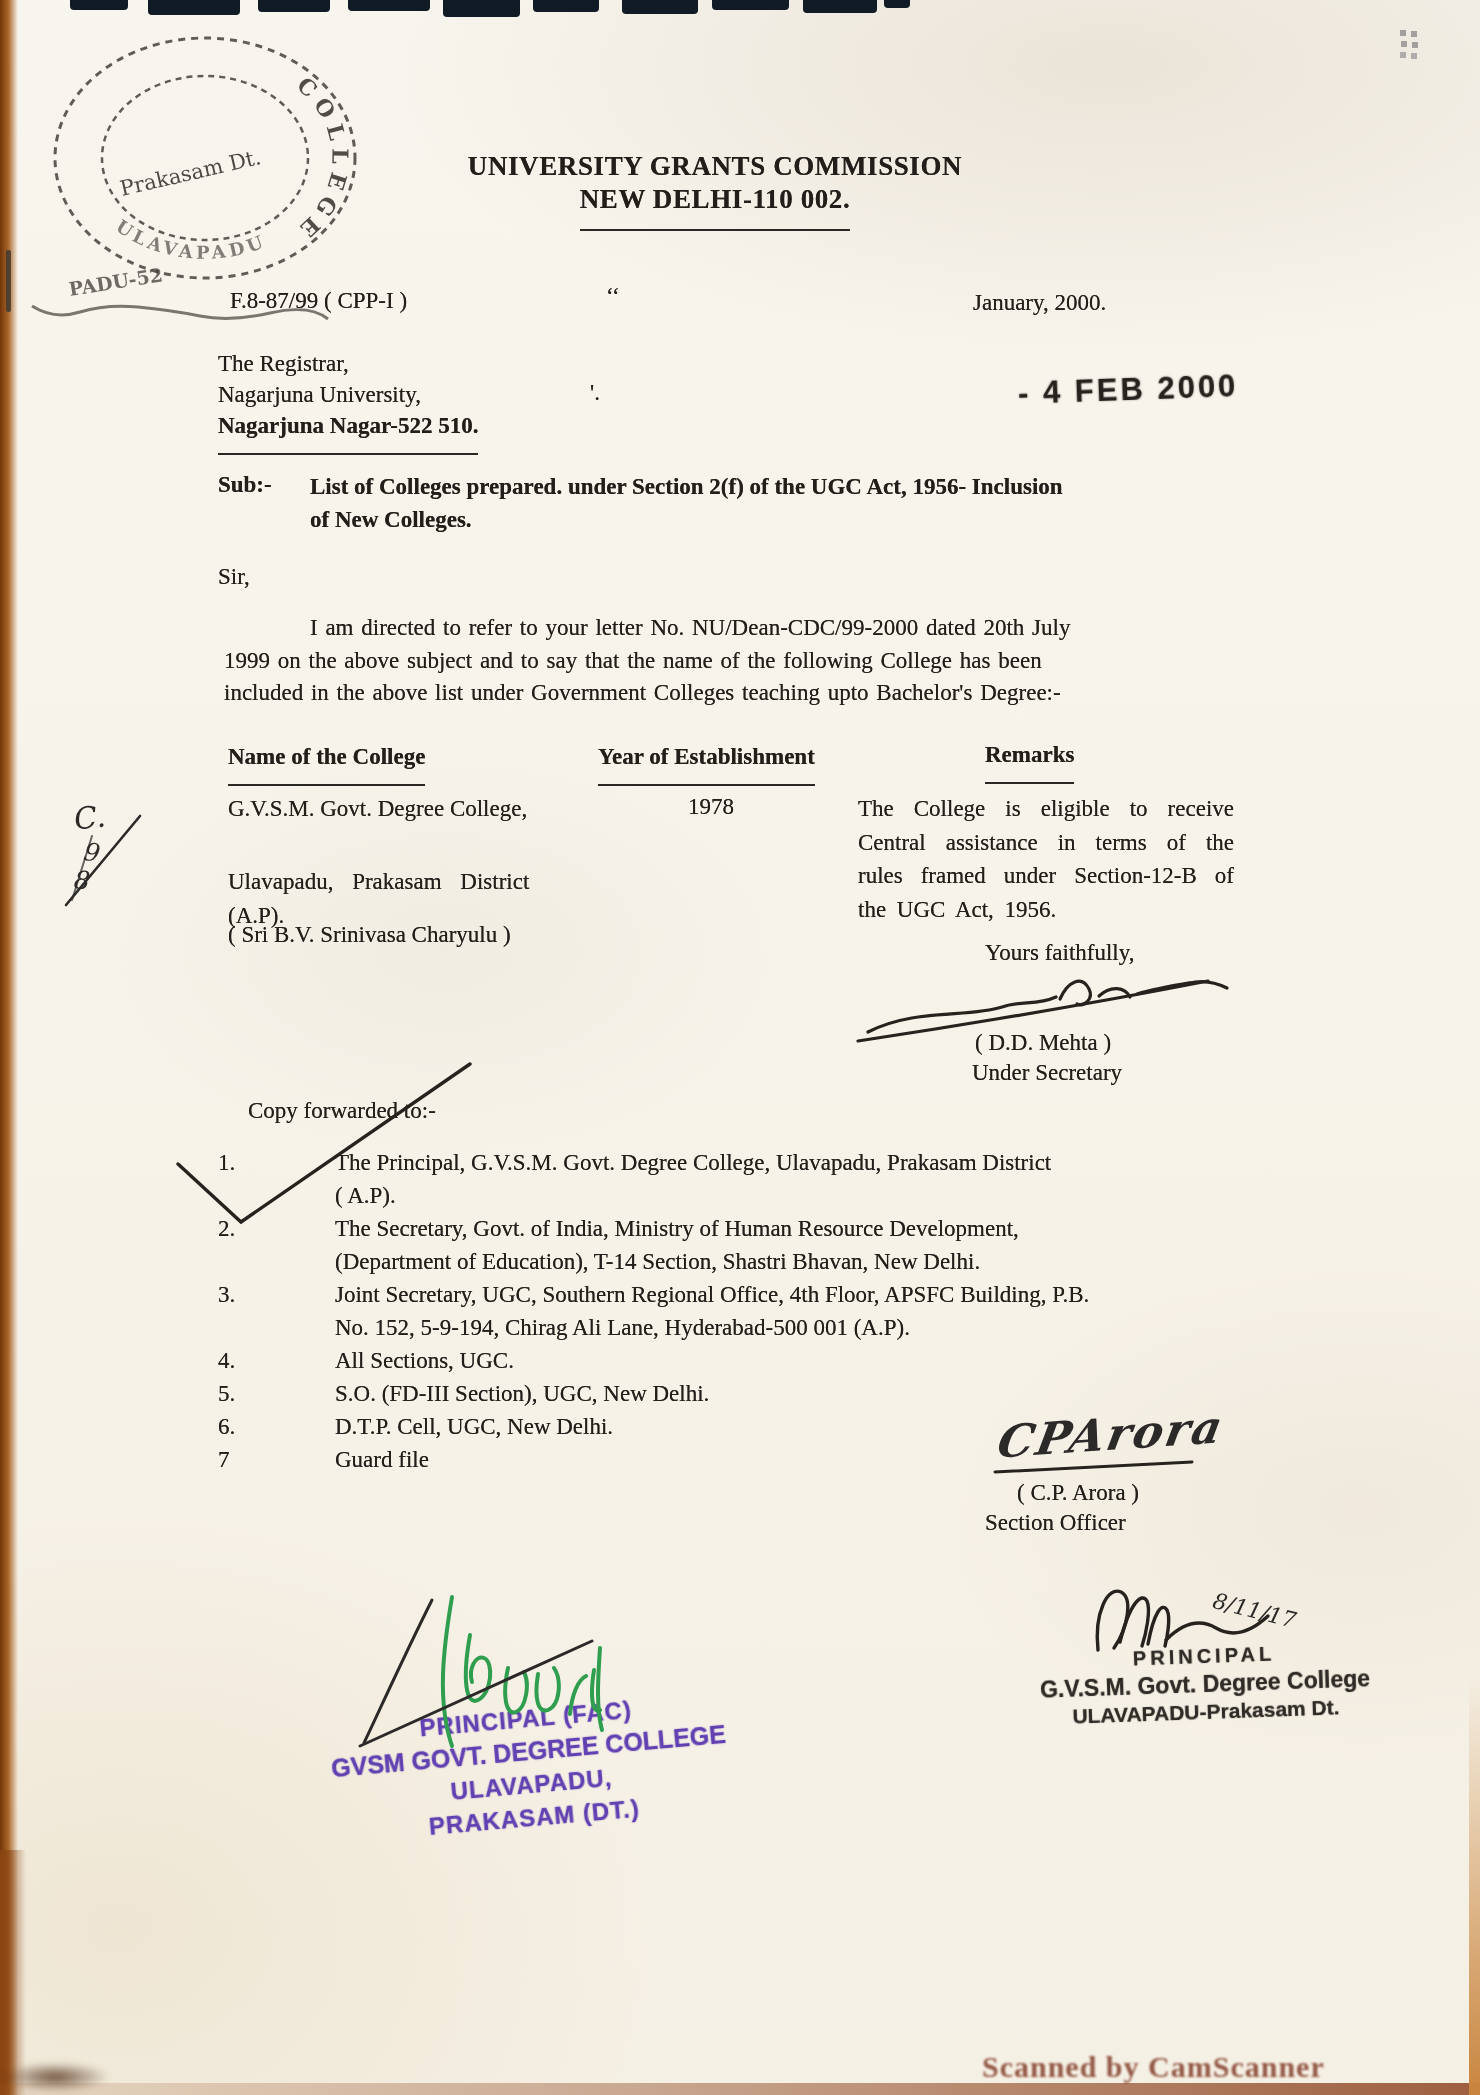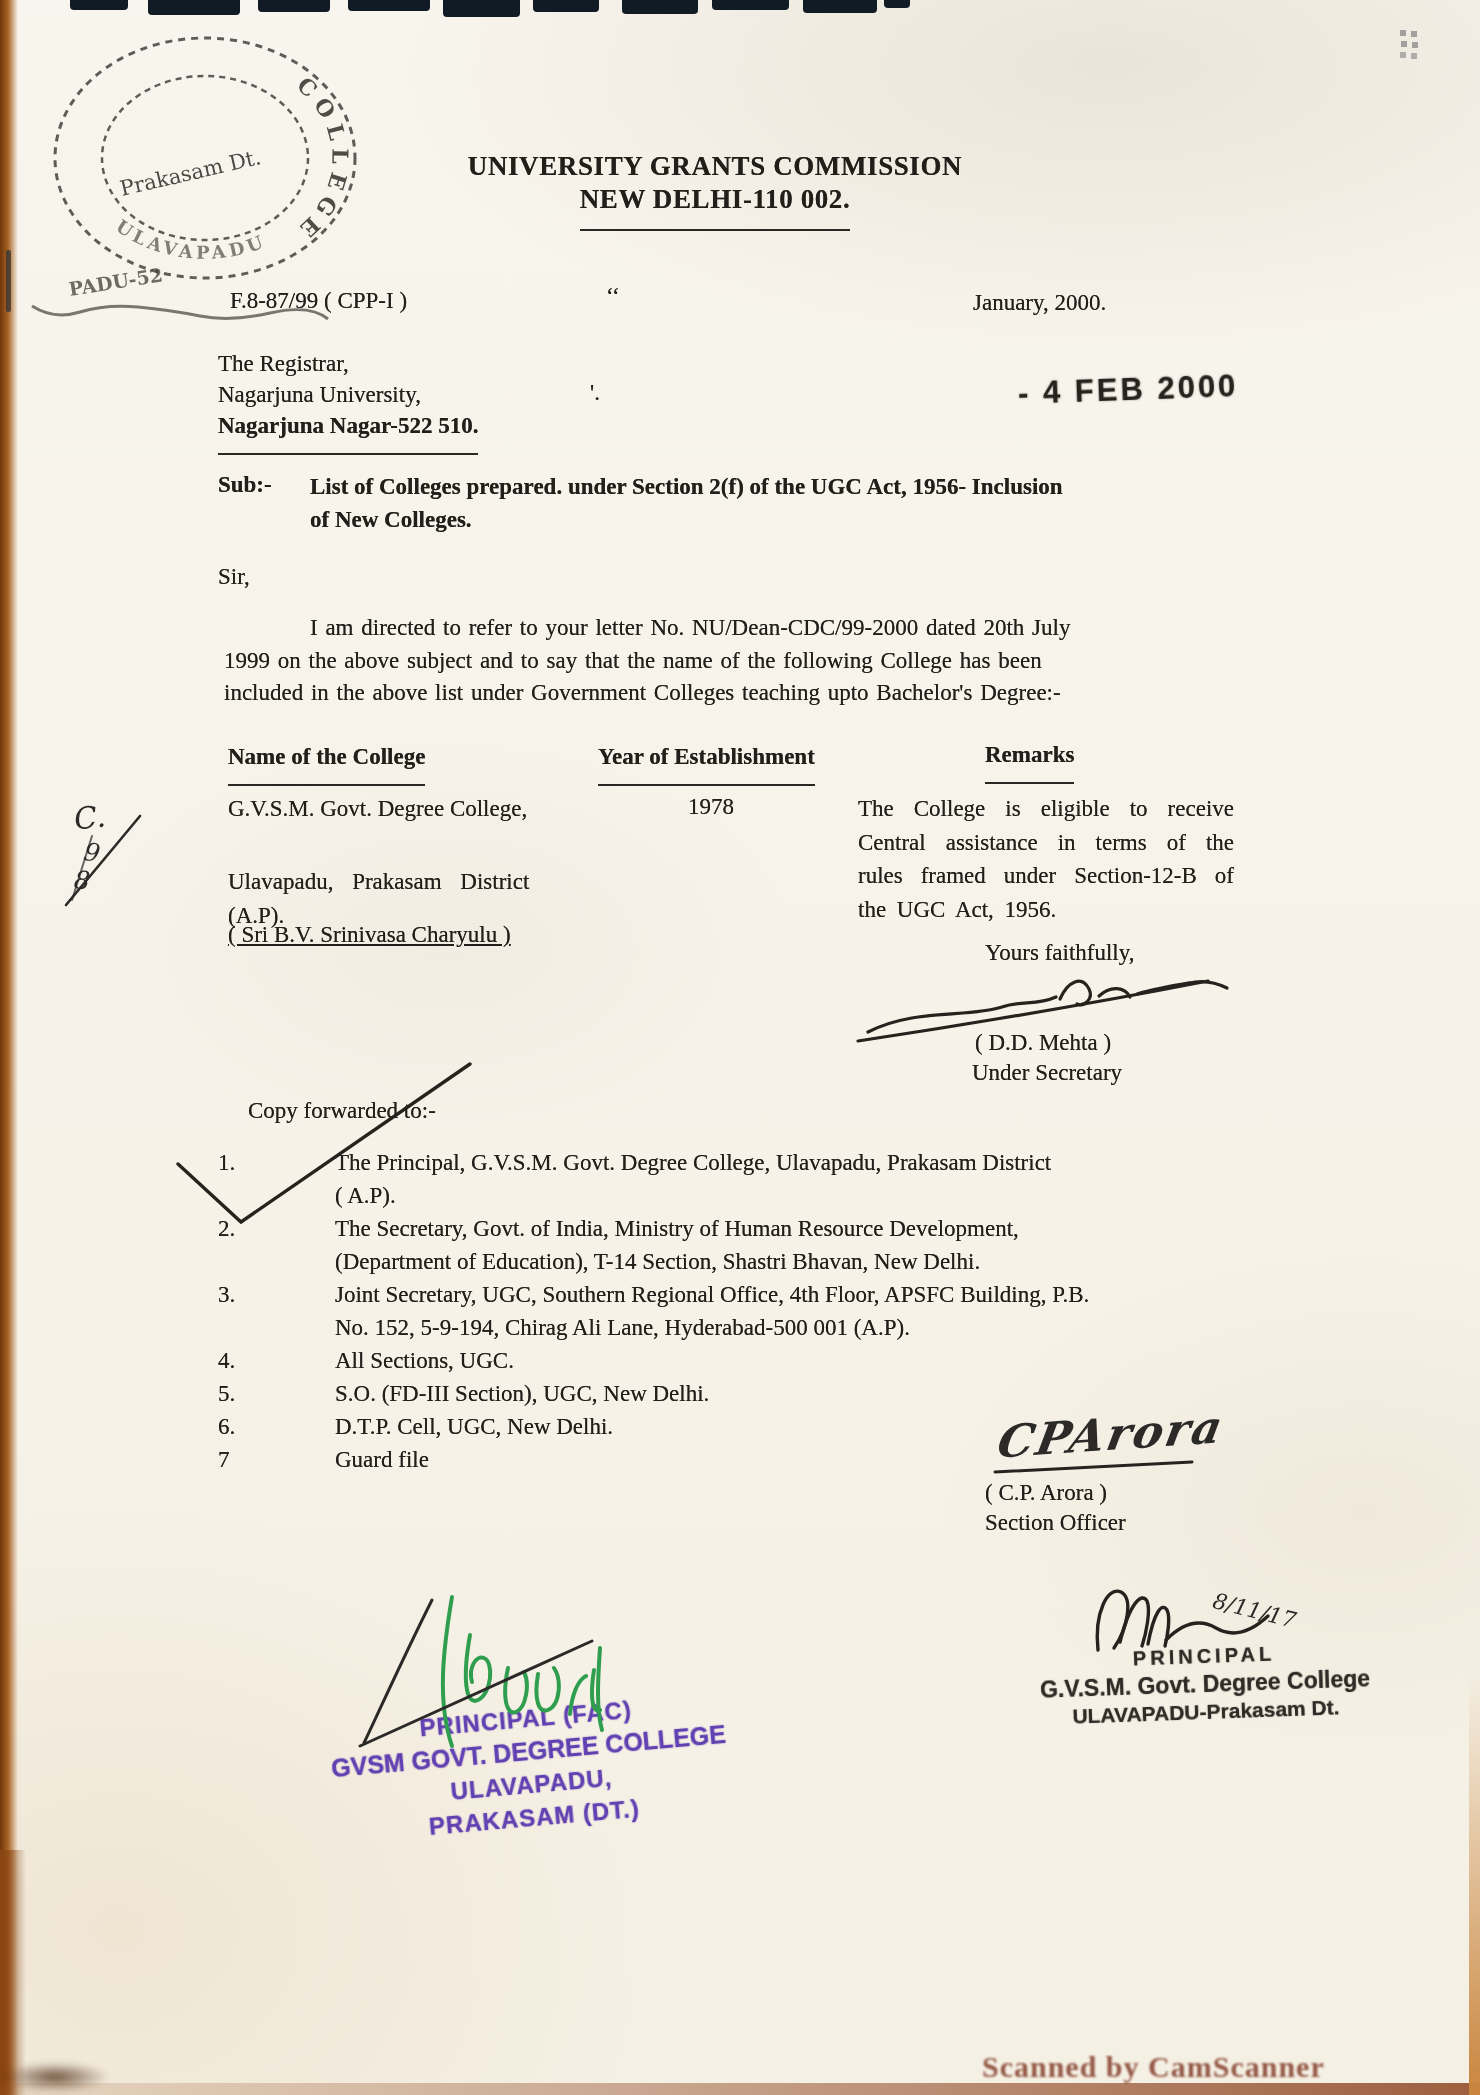--- a/index.html
+++ b/index.html
@@ -123,21 +123,21 @@
   <div class="abs sz ink bold" style="left:598px;top:742px;"><span class="ul">Year of Establishment</span></div>
   <div class="abs sz ink bold" style="left:985px;top:740px;"><span class="ul">Remarks</span></div>
 
   <div class="abs sz ink" style="left:228px;top:792px;width:330px;line-height:34px;">
     <div>G.V.S.M. Govt. Degree College,</div>
     <div style="word-spacing:13px;margin-top:39px;">Ulavapadu, Prakasam District</div>
     <div>(A.P).</div>
   </div>
   <div class="abs sz ink" style="left:688px;top:792px;">1978</div>
   <div class="abs sz ink jblock" style="left:858px;top:792px;width:376px;line-height:33.5px;word-spacing:5px;">The College is eligible to receive Central assistance in terms of the rules framed under Section-12-B of the UGC Act, 1956.</div>
-  <div class="abs sz ink" style="left:228px;top:920px;text-decoration:underline;">( Sri B.V. Srinivasa Charyulu )</div>
+  <div class="abs sz ink" style="left:228px;top:920px;">( Sri B.V. Srinivasa Charyulu )</div>
 
   <div class="abs sz ink" style="left:985px;top:938px;">Yours faithfully,</div>
   <div class="abs sz ink" style="left:975px;top:1028px;">( D.D. Mehta )</div>
   <div class="abs sz ink" style="left:972px;top:1058px;">Under Secretary</div>
 
   <div class="abs hand" style="left:74px;top:800px;font-size:30px;transform:rotate(-6deg);">C.</div>
   <div class="abs hand" style="left:84px;top:838px;font-size:25px;transform:rotate(10deg);">9</div>
   <div class="abs hand" style="left:74px;top:866px;font-size:25px;transform:rotate(6deg);">8</div>
 
   <div class="abs sz ink" style="left:248px;top:1096px;">Copy forwarded to:-</div>
@@ -175,21 +175,21 @@
       <div class="copy-num">6.</div>
       <div class="copy-text">D.T.P. Cell, UGC, New Delhi.</div>
     </div>
     <div class="copy-item">
       <div class="copy-num">7</div>
       <div class="copy-text">Guard file</div>
     </div>
   </div>
 
   <div class="abs hand" style="left:1000px;top:1408px;font-size:45px;font-weight:700;transform:skewX(-14deg) rotate(-4deg);letter-spacing:2px;">CPArora</div>
-  <div class="abs sz ink" style="left:985px;top:1478px;">( C.P. Arora )</div>
+  <div class="abs sz ink" style="left:1017px;top:1478px;">( C.P. Arora )</div>
   <div class="abs sz ink" style="left:985px;top:1508px;">Section Officer</div>
 
   <div class="abs pstamp">
     <div class="p1">PRINCIPAL (FAC)</div>
     <div class="p2">GVSM GOVT. DEGREE COLLEGE</div>
     <div class="p3">ULAVAPADU,</div>
     <div class="p4">PRAKASAM (DT.)</div>
   </div>
 
   <div class="abs hand" style="left:1212px;top:1598px;font-size:22px;transform:rotate(14deg);">8/11/17</div>

